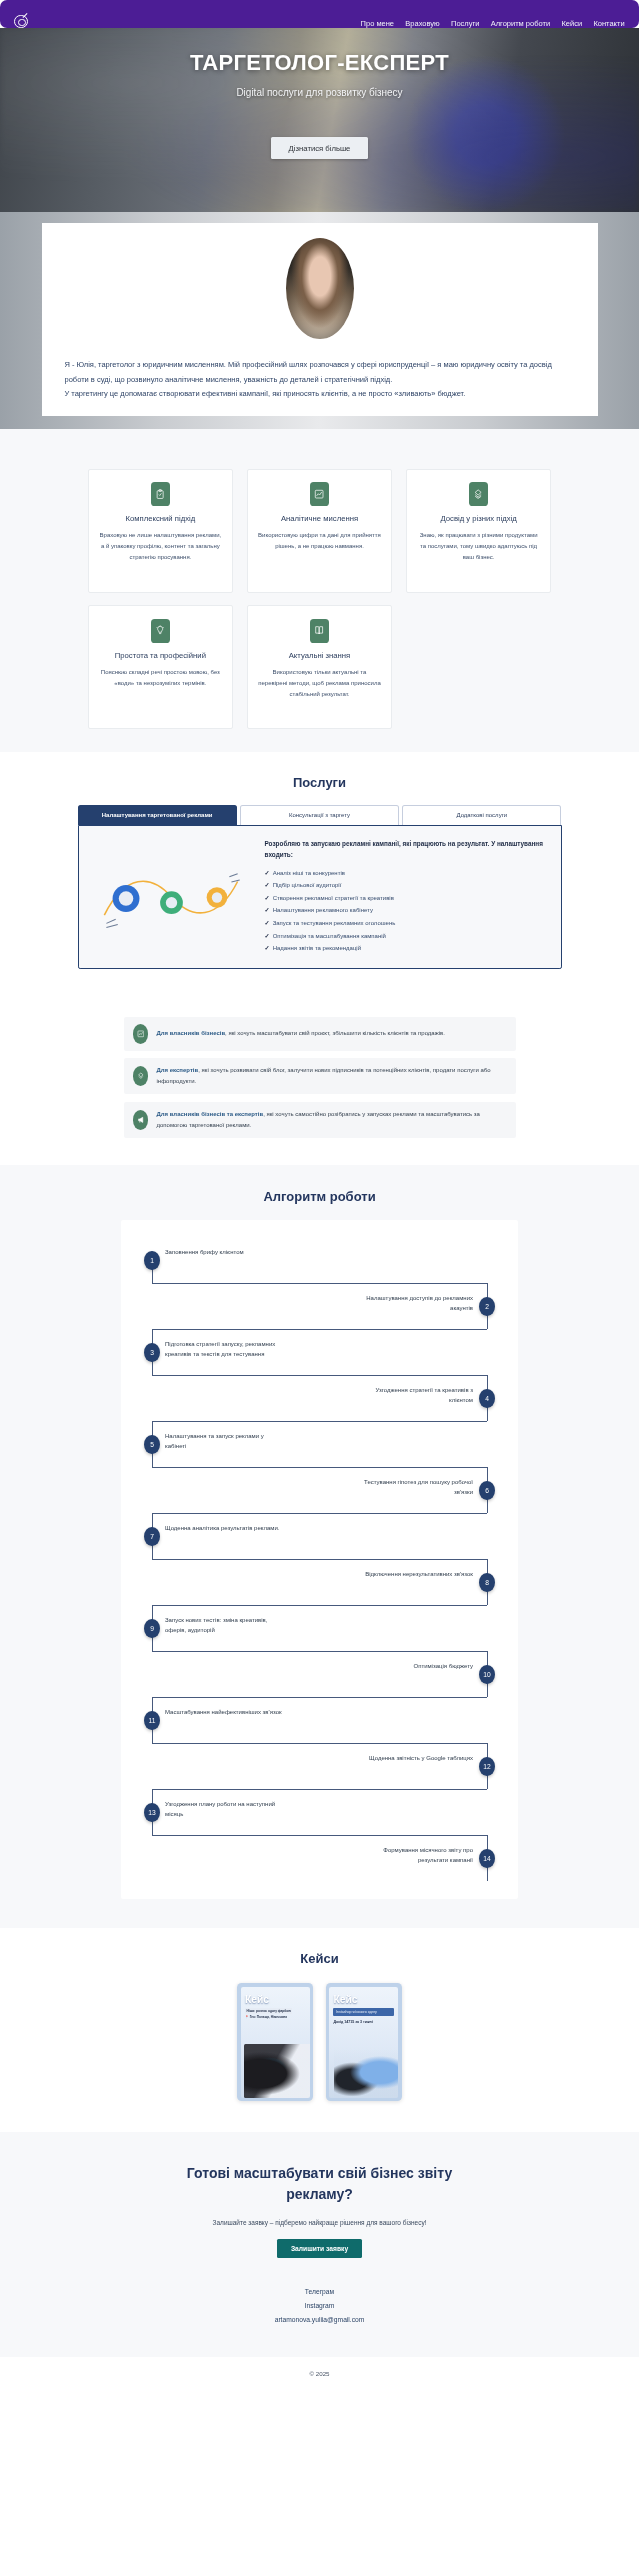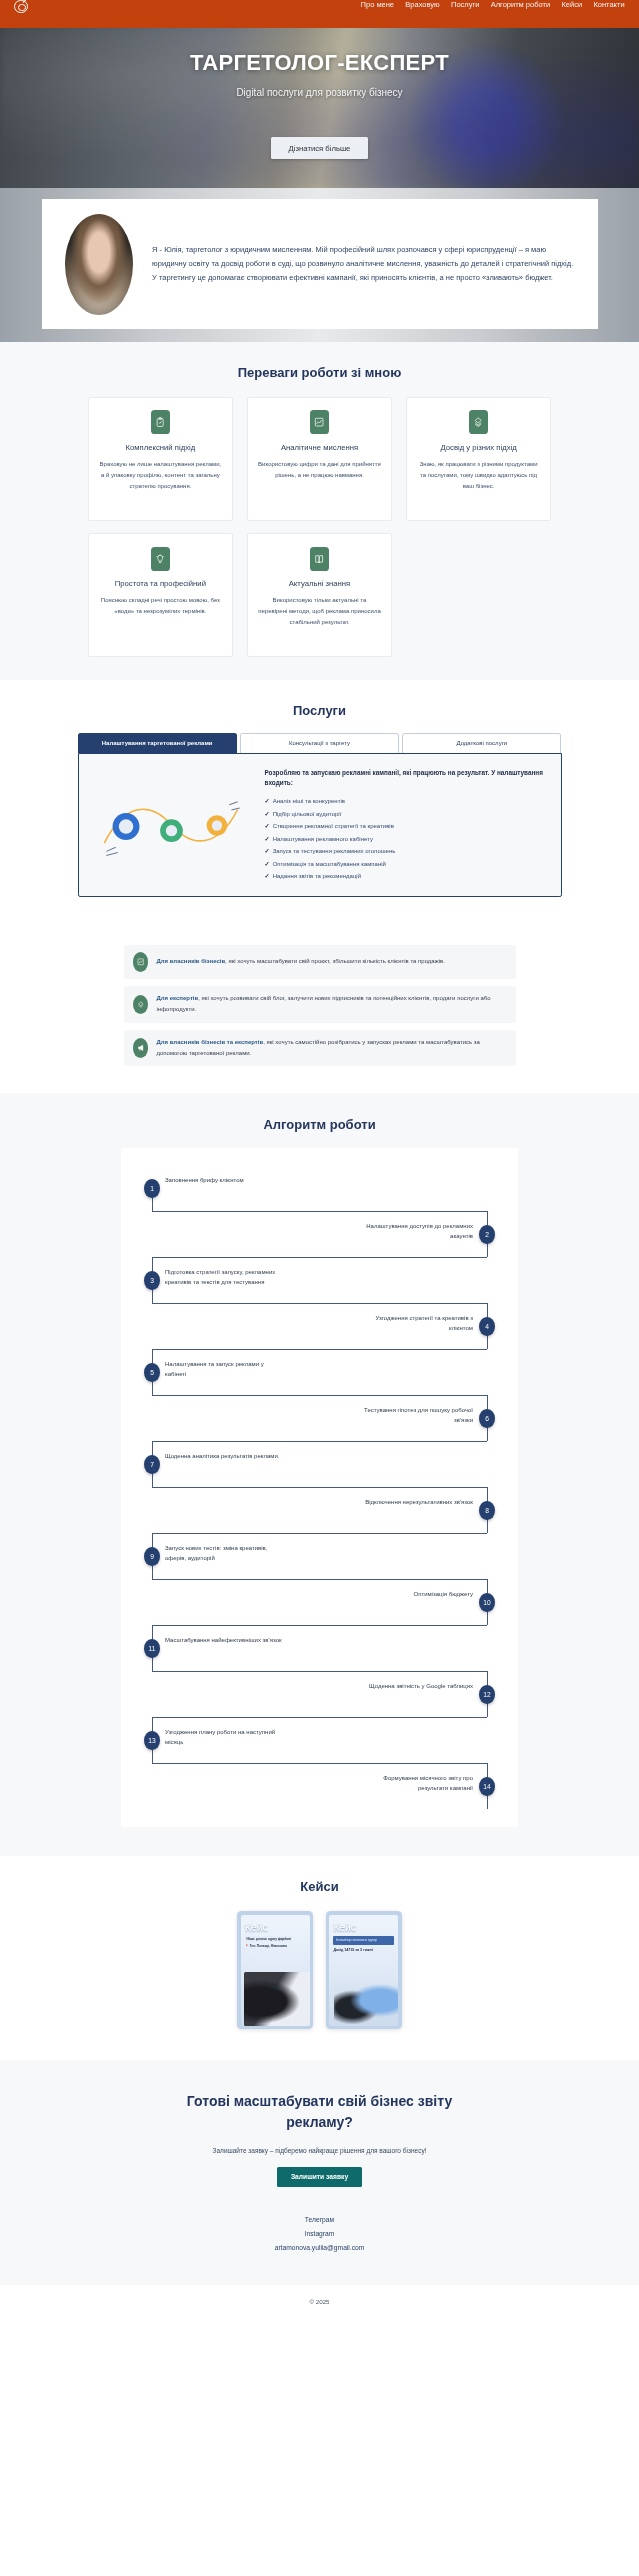--- a/index.html
+++ b/index.html
@@ -8,26 +8,27 @@
     width: 639px;
     font-family: "Liberation Sans", sans-serif;
     background: #ffffff;
     color: #233864;
   }
   body { width: 639px; overflow-x: hidden; }
 
   
   .navbar {
     height: 28px;
-    background: #c2410c;
+    background: #4c1d95;
     display: flex;
-    align-items: flex-start;
+    align-items: flex-end;
     padding: 0 14.4px;
     position: relative;
     z-index: 10;
+    border-radius: 7px;
   }
   .logo-mark {
     width: 13.4px; height: 13.4px;
     border: 1px solid #ffffff;
     border-radius: 50%;
     position: relative;
     display: inline-block;
   }
   .logo-mark::after {
     content: "";
@@ -53,21 +54,21 @@
   }
   .nav-links a {
     color: #f2f4f8;
     font-size: 7.5px;
     text-decoration: none;
     white-space: nowrap;
   }
 
   
   .hero {
-    height: 160px;
+    height: 184px;
     position: relative;
     background:
       radial-gradient(circle at 76% 58%, rgba(60,70,190,0.55) 0 6%, rgba(60,70,190,0) 16%),
       linear-gradient(100deg, #3e4349 0%, #565c63 18%, #6c7179 34%, #8d8a7e 45%,
                       #b2ad97 52%, #7d8087 62%, #44484f 78%, #2d3136 100%);
     display: flex;
     flex-direction: column;
     align-items: center;
     overflow: hidden;
   }
@@ -115,20 +116,21 @@
     padding: 11.3px 0 13.4px 0;
   }
   .about {
     width: 556px;
     margin: 0 auto;
     background: #ffffff;
     display: flex;
     align-items: center;
     padding: 14.4px 23px;
     gap: 19.6px;
+    flex-direction: column;
   }
   .avatar {
     width: 68px; height: 101px;
     border-radius: 50%;
     flex: 0 0 auto;
     background:
       radial-gradient(ellipse at 50% 38%, #e8c7b2 0 22%, rgba(232,199,178,0) 38%),
       radial-gradient(ellipse at 50% 30%, #7a5f48 0 42%, rgba(122,95,72,0) 60%),
       linear-gradient(180deg,#2a2724 0%, #3a352f 30%, #756350 55%, #a89580 78%, #c6b9a8 100%);
     box-shadow: inset 0 0 13.4px rgba(0,0,0,.45);
@@ -309,21 +311,21 @@
     box-shadow: 0 1px 4.1px rgba(0,0,0,.13);
   }
   .case-inner {
     width: 100%; height: 100%;
     background: linear-gradient(180deg,#eef4fb 0%, #dfe9f6 55%, #cddbec 100%);
     border-radius: 2.1px;
     position: relative;
     overflow: hidden;
     padding: 7.2px 4.1px 0 4.1px;
   }
-  .case-kw { font-size: 10.3px; font-weight: normal; color: #ffffff; text-shadow: 0 0.5px 1.5px rgba(60,90,140,.6); }
+  .case-kw { font-size: 10.3px; font-weight: bold; color: #ffffff; text-shadow: 0 0.5px 1.5px rgba(60,90,140,.6); }
   .case-meta { font-size: 3.2px; font-weight: bold; color: #1d2a44; background: #e6ecf5; display: inline-block; padding: 1px 1.5px; margin-top: 2.6px; }
   .case-geo { font-size: 3.1px; font-weight: bold; color: #1d2a44; margin-top: 1.5px; }
   .case-geo .pin { color: #c0392b; }
   .case-ribbon { background: #3c66a8; color: #eaf0fa; font-size: 3.6px; padding: 2.1px 2.6px; margin-top: 3.1px; border-radius: 1px; }
   .case-income { font-size: 3.6px; font-weight: bold; color: #1d2a44; margin-top: 3.6px; }
   .case-art1 {
     position: absolute; left: 3.1px; bottom: 0; width: 70px; height: 54px;
     background:
       radial-gradient(ellipse at 24% 55%, #1c1c20 0 34%, rgba(28,28,32,0) 52%),
       radial-gradient(ellipse at 36% 46%, #2aa7e0 0 16%, rgba(42,167,224,0) 28%),
@@ -404,21 +406,20 @@
   <div class="about">
     <div class="avatar"></div>
     <div class="about-text">
       <p>Я - Юлія, таргетолог з юридичним мисленням. Мій професійний шлях розпочався у сфері юриспруденції – я маю юридичну освіту та досвід роботи в суді, що розвинуло аналітичне мислення, уважність до деталей і стратегічний підхід.</p>
       <p>У таргетингу це допомагає створювати ефективні кампанії, які приносять клієнтів, а не просто «зливають» бюджет.</p>
     </div>
   </div>
 </section>
 
 <section class="advantages band-light">
-  <h2 class="sect-title">Переваги роботи зі мною</h2>
   <div class="cards">
 
     <div class="card">
       <div class="card-icon">
         <svg viewBox="0 0 24 24">
             <rect x="5" y="4" width="14" height="18" rx="2"></rect>
             <rect x="9" y="1.5" width="6" height="4" rx="1"></rect>
             <polyline points="9,13 11,15 15,10"></polyline>
           </svg>
       </div>

